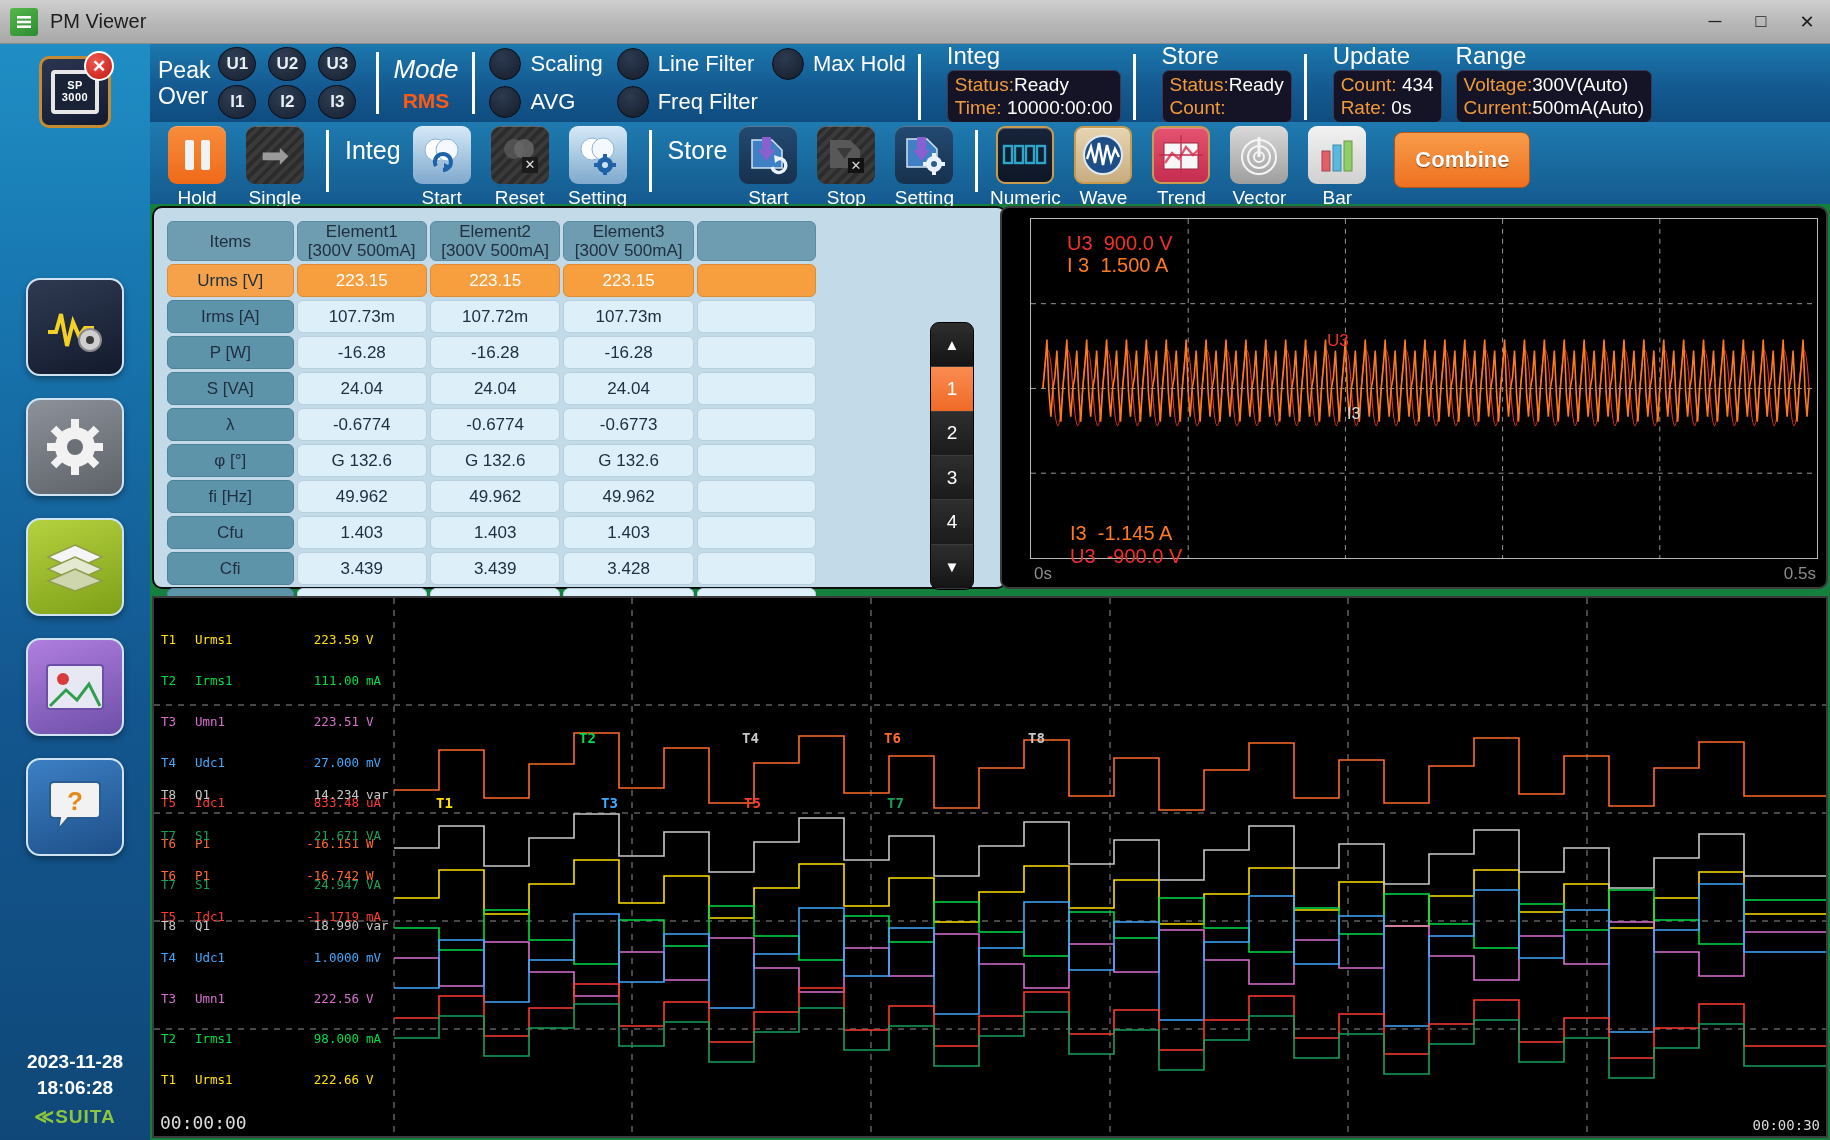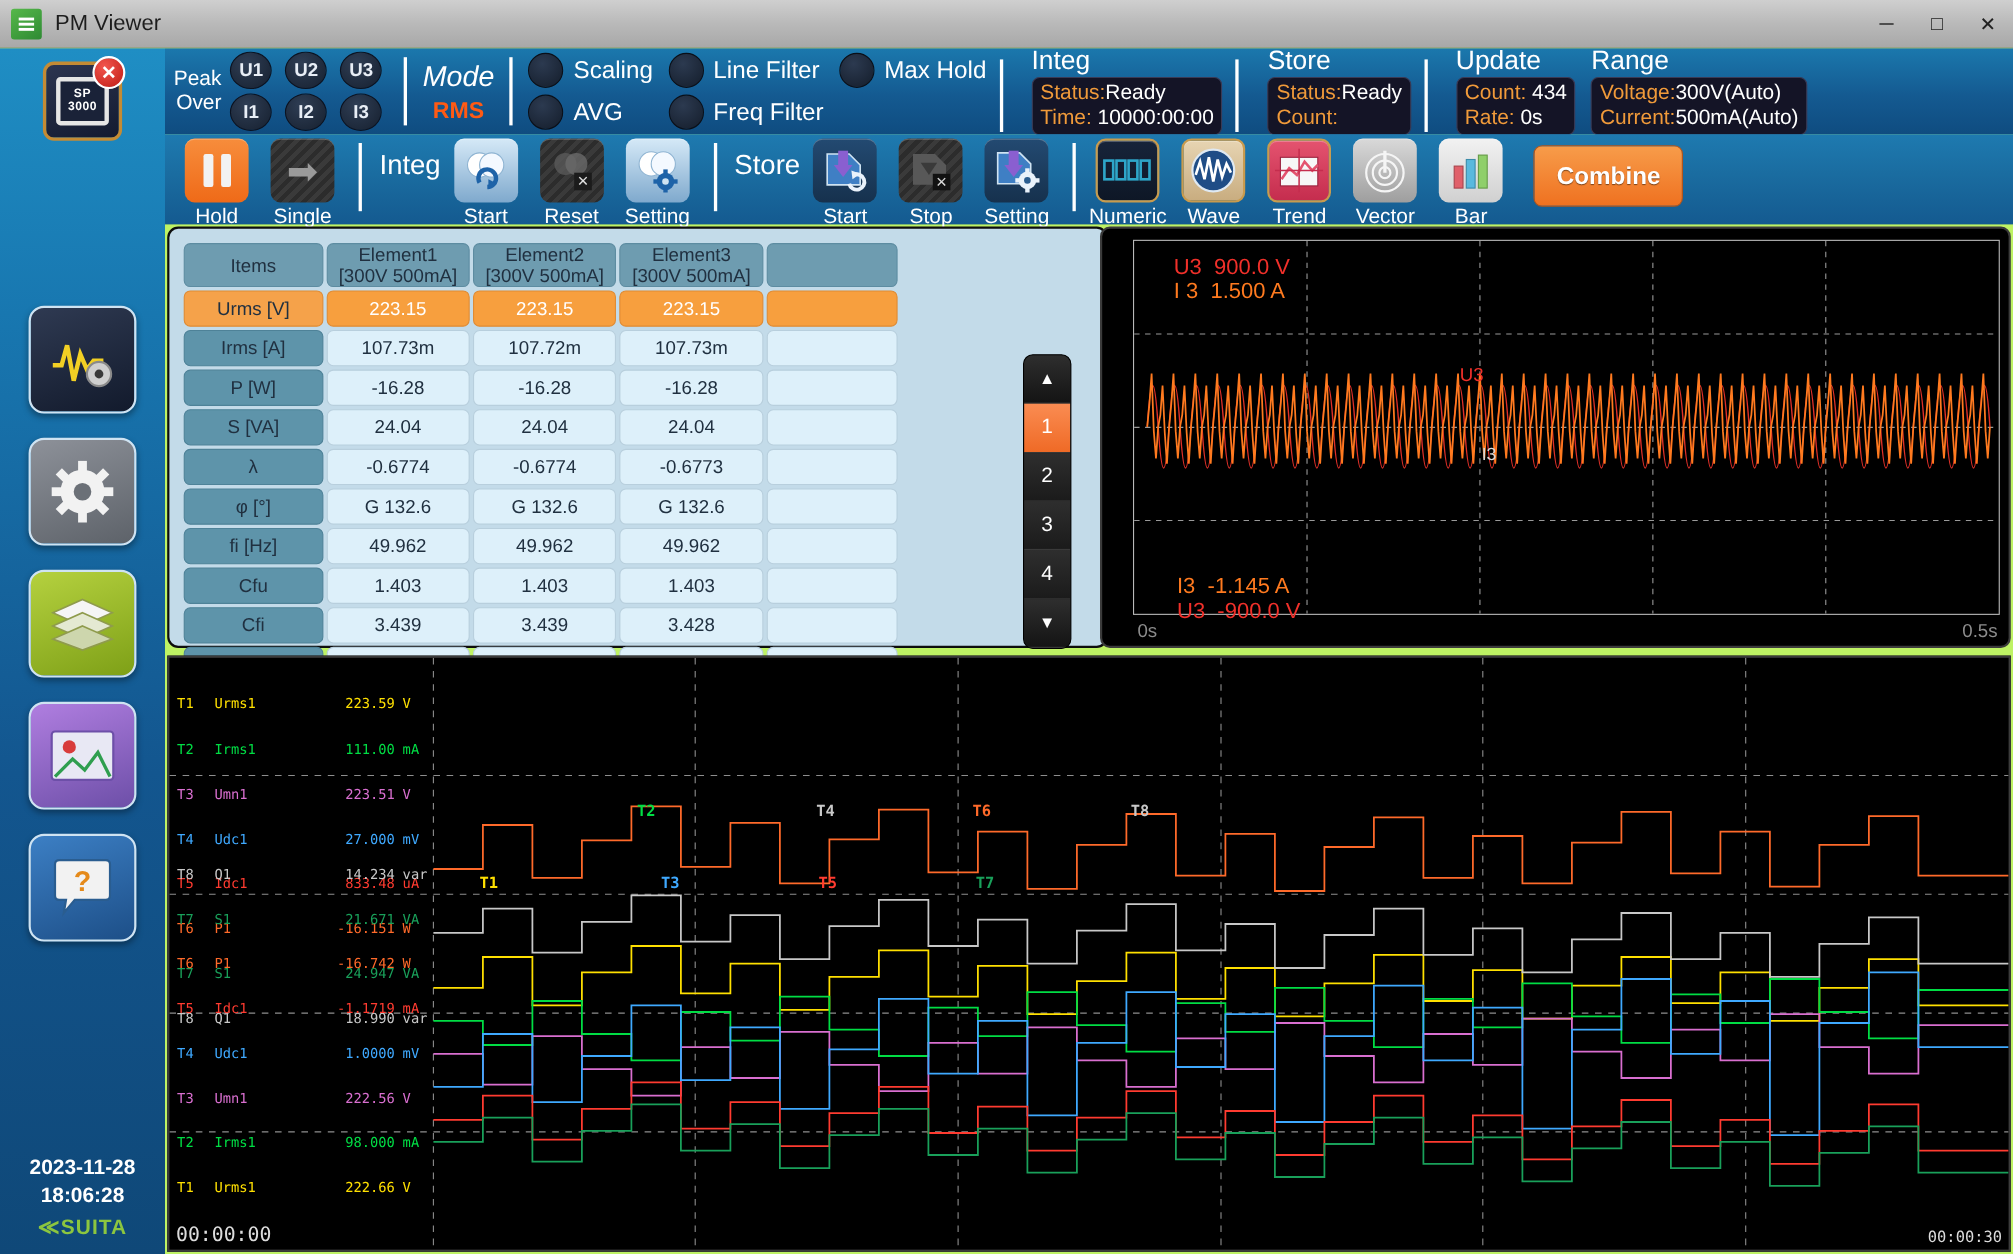--- a/index.html
+++ b/index.html
@@ -2,21 +2,21 @@
 <html><head>
 <meta charset="utf-8">
 <style>
   * { box-sizing: border-box; margin: 0; padding: 0; }
   html, body {
     width: 1830px; height: 1140px;
     overflow: hidden;
     font-family: "Liberation Sans", sans-serif;
     background: #0d0d0d;
   }
-  .app { position: relative; width: 1830px; height: 1140px; background: #bef264; }
+  .app { position: relative; width: 1830px; height: 1140px; background: #15803d; }
 
   
   .titlebar {
     position: absolute; left: 0; top: 0; width: 1830px; height: 44px;
     background: linear-gradient(180deg,#cfcfcf 0%,#b9b9b9 50%,#a8a8a8 100%);
     display: flex; align-items: center;
     border-bottom: 1px solid #8c8c8c;
   }
   .tb-logo {
     width: 28px; height: 28px; margin-left: 10px; border-radius: 3px;
@@ -72,21 +72,21 @@
     font-size:19px; font-weight:bold; line-height:1.35;
   }
   .suita { margin-top:4px; color:#8cc63f; font-size:19px; font-weight:bold; letter-spacing:1px; }
 
   
   .ctrlbar {
     position:absolute; left:150px; top:44px; width:1680px; height:78px;
     background: linear-gradient(180deg,#1b78ad 0%,#145a91 55%,#0f4c80 100%);
     display:flex; align-items:center; padding-left:8px;
   }
-  .peakover { color:#fff; font-size:19px; line-height:1.15; margin-right:8px;text-align:right; }
+  .peakover { color:#fff; font-size:23px; line-height:1.15; margin-right:8px; }
   .lamp-grid { display:grid; grid-template-columns:repeat(3,44px); gap:4px 6px; }
   .lamp {
     width:38px; height:34px; border-radius:50%;
     background: radial-gradient(circle at 40% 30%,#2f3e55,#16202f);
     border:1px solid #0b1220; color:#e8eef6; font-size:17px; font-weight:bold;
     display:flex; align-items:center; justify-content:center;
   }
   .vsep { width:3px; height:62px; background:#ffffff; margin:0 14px; }
   .mode-box { color:#fff; text-align:center; }
   .mode-box .mlab { font-size:26px;font-style:italic; }

